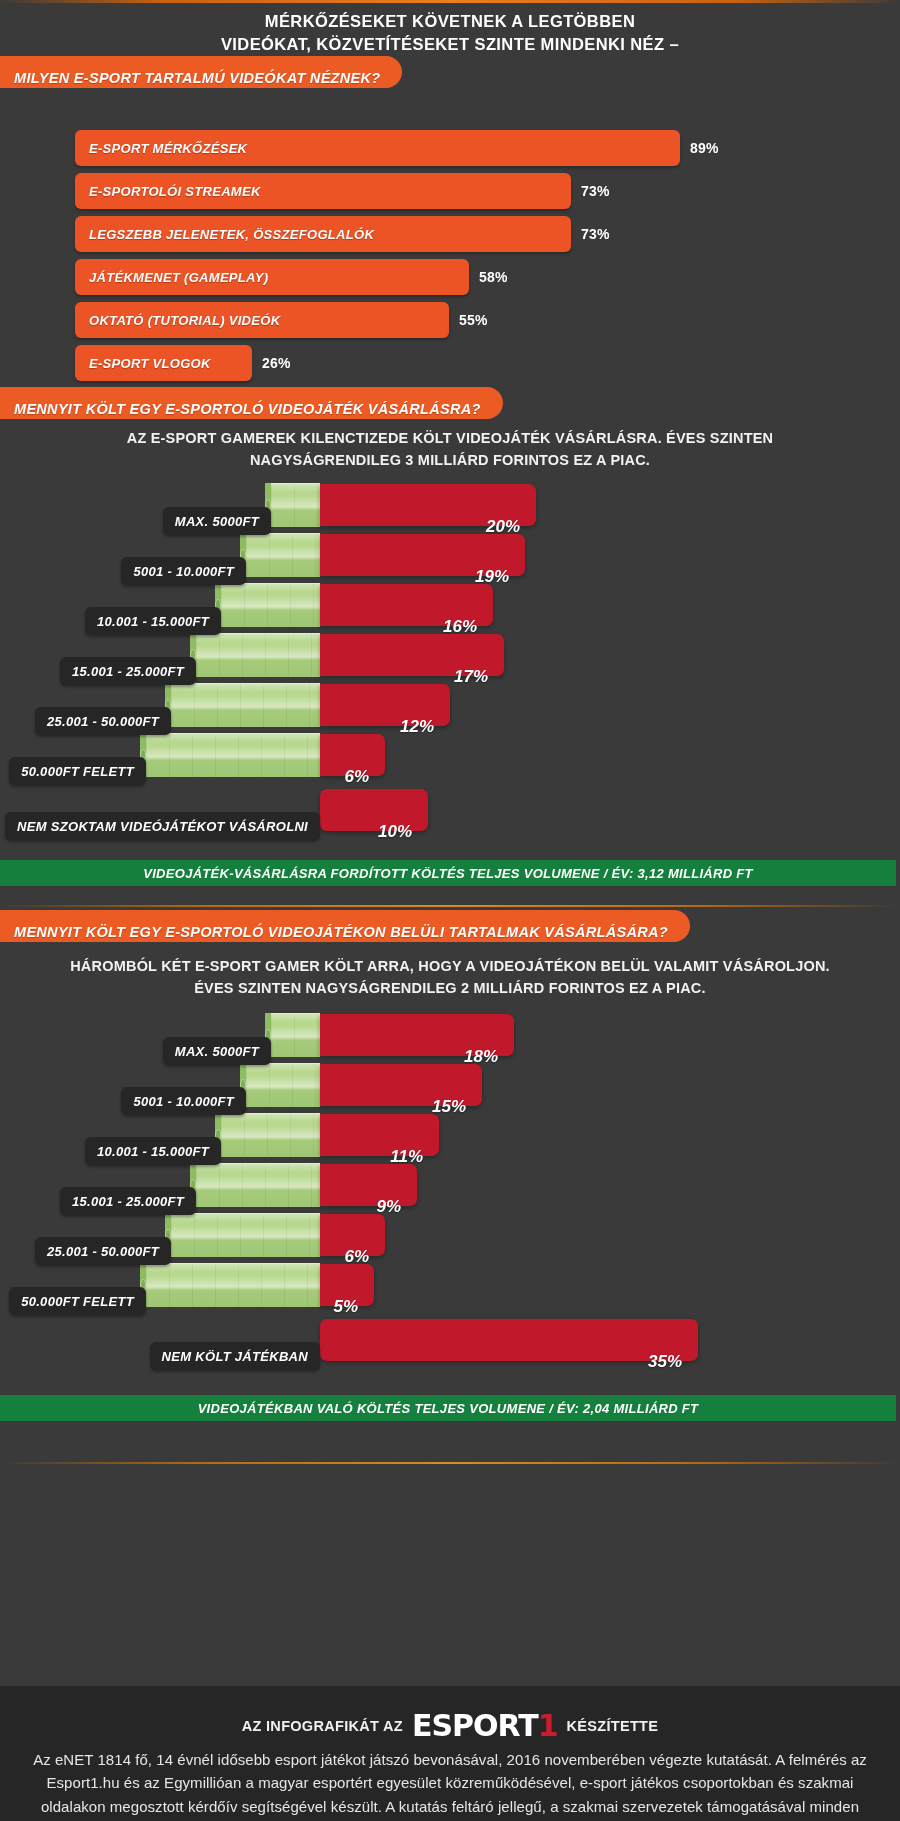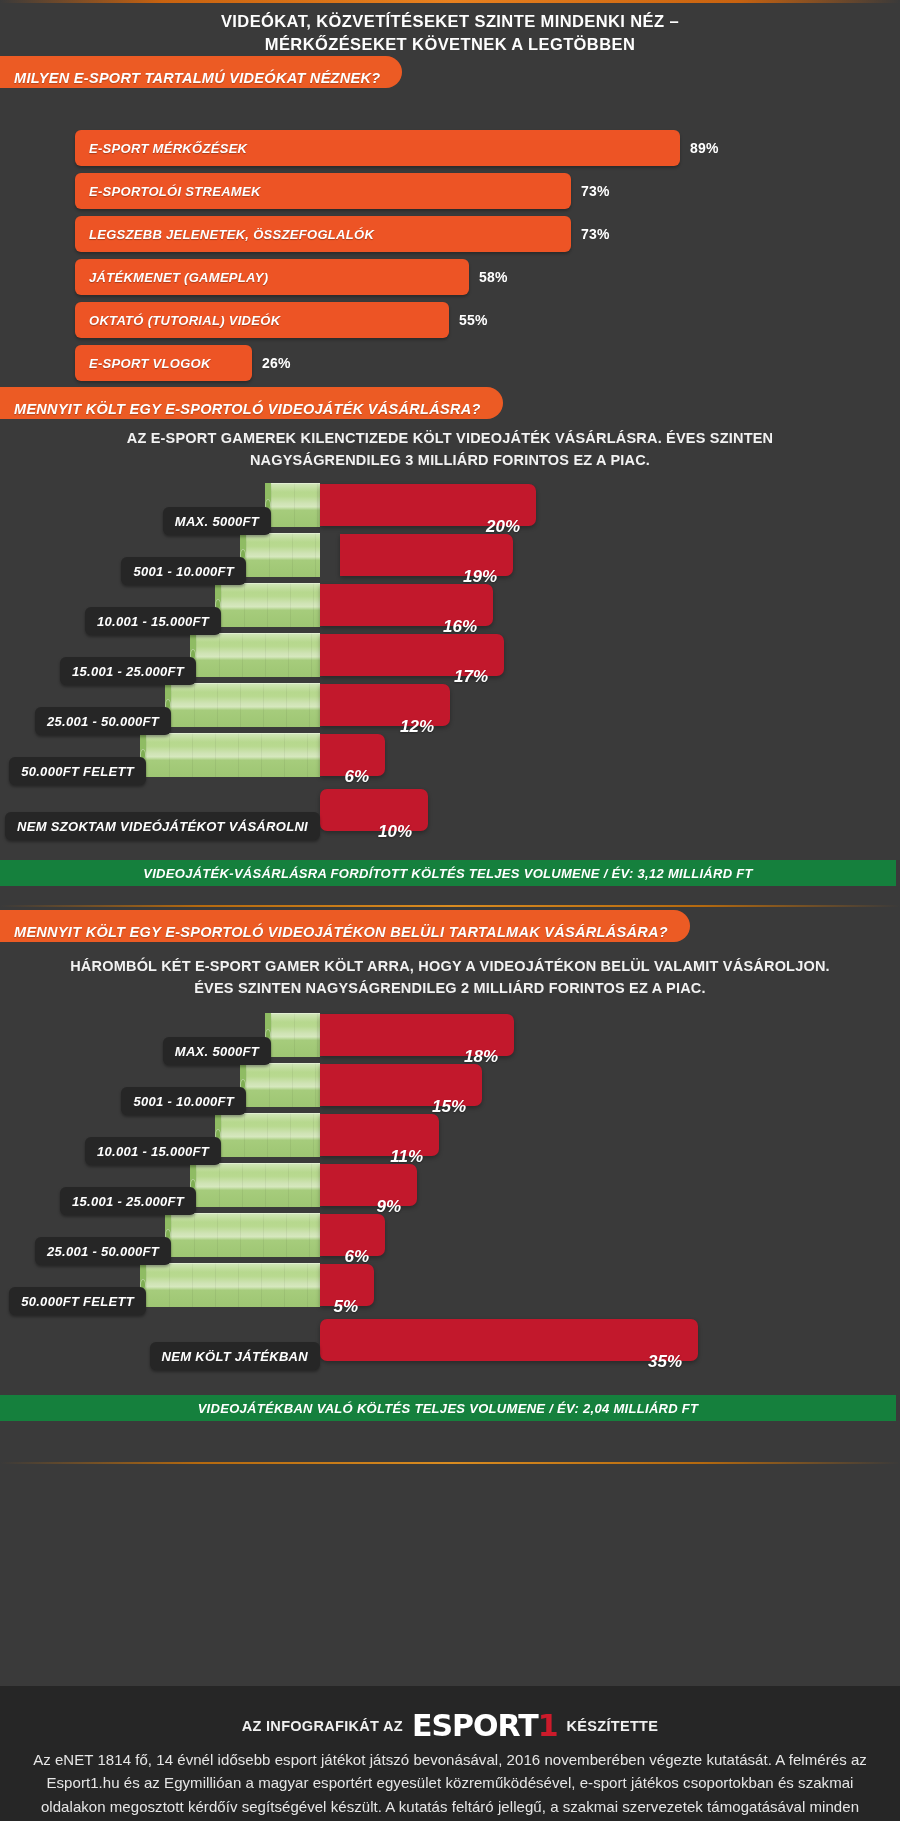--- a/index.html
+++ b/index.html
@@ -155,22 +155,22 @@
     text-align:center; font-size:15px; line-height:1.55; color:#e6e6e6;
     letter-spacing:.05px;
   }
 </style>
 </head>
 <body>
 
 <div class="top-rule"></div>
 
 <div class="headline">
+  <div>MÉRKŐZÉSEKET KÖVETNEK A LEGTÖBBEN</div>
   <div>VIDEÓKAT, KÖZVETÍTÉSEKET SZINTE MINDENKI NÉZ –</div>
-  <div>MÉRKŐZÉSEKET KÖVETNEK A LEGTÖBBEN</div>
 </div>
 
 <div class="sect-tab" style="top:56px;">MILYEN E-SPORT TARTALMÚ VIDEÓKAT NÉZNEK?</div>
 
 <div class="c1">
     <div class="c1-row">
       <div class="c1-bar" style="width:605px">
         <div class="c1-label">E-SPORT MÉRKŐZÉSEK</div>
       </div>
       <div class="c1-val" style="left:690px">89%</div>
@@ -215,21 +215,21 @@
 <div class="mc" id="mc2" style="top:478px;">
     <div class="mc-row">
       <div class="stack" style="left:265px;width:55px"></div>
       <div class="redbar" style="left:320px;width:216px">
         <span>20%</span>
       </div>
       <div class="pill" style="right:629px">MAX. 5000FT</div>
     </div>
     <div class="mc-row">
       <div class="stack" style="left:240px;width:80px"></div>
-      <div class="redbar" style="left:340px;width:173px">
+      <div class="redbar" style="left:320px;width:205px">
         <span>19%</span>
       </div>
       <div class="pill" style="right:654px">5001 - 10.000FT</div>
     </div>
     <div class="mc-row">
       <div class="stack" style="left:215px;width:105px"></div>
       <div class="redbar" style="left:320px;width:173px">
         <span>16%</span>
       </div>
       <div class="pill" style="right:679px">10.001 - 15.000FT</div>

